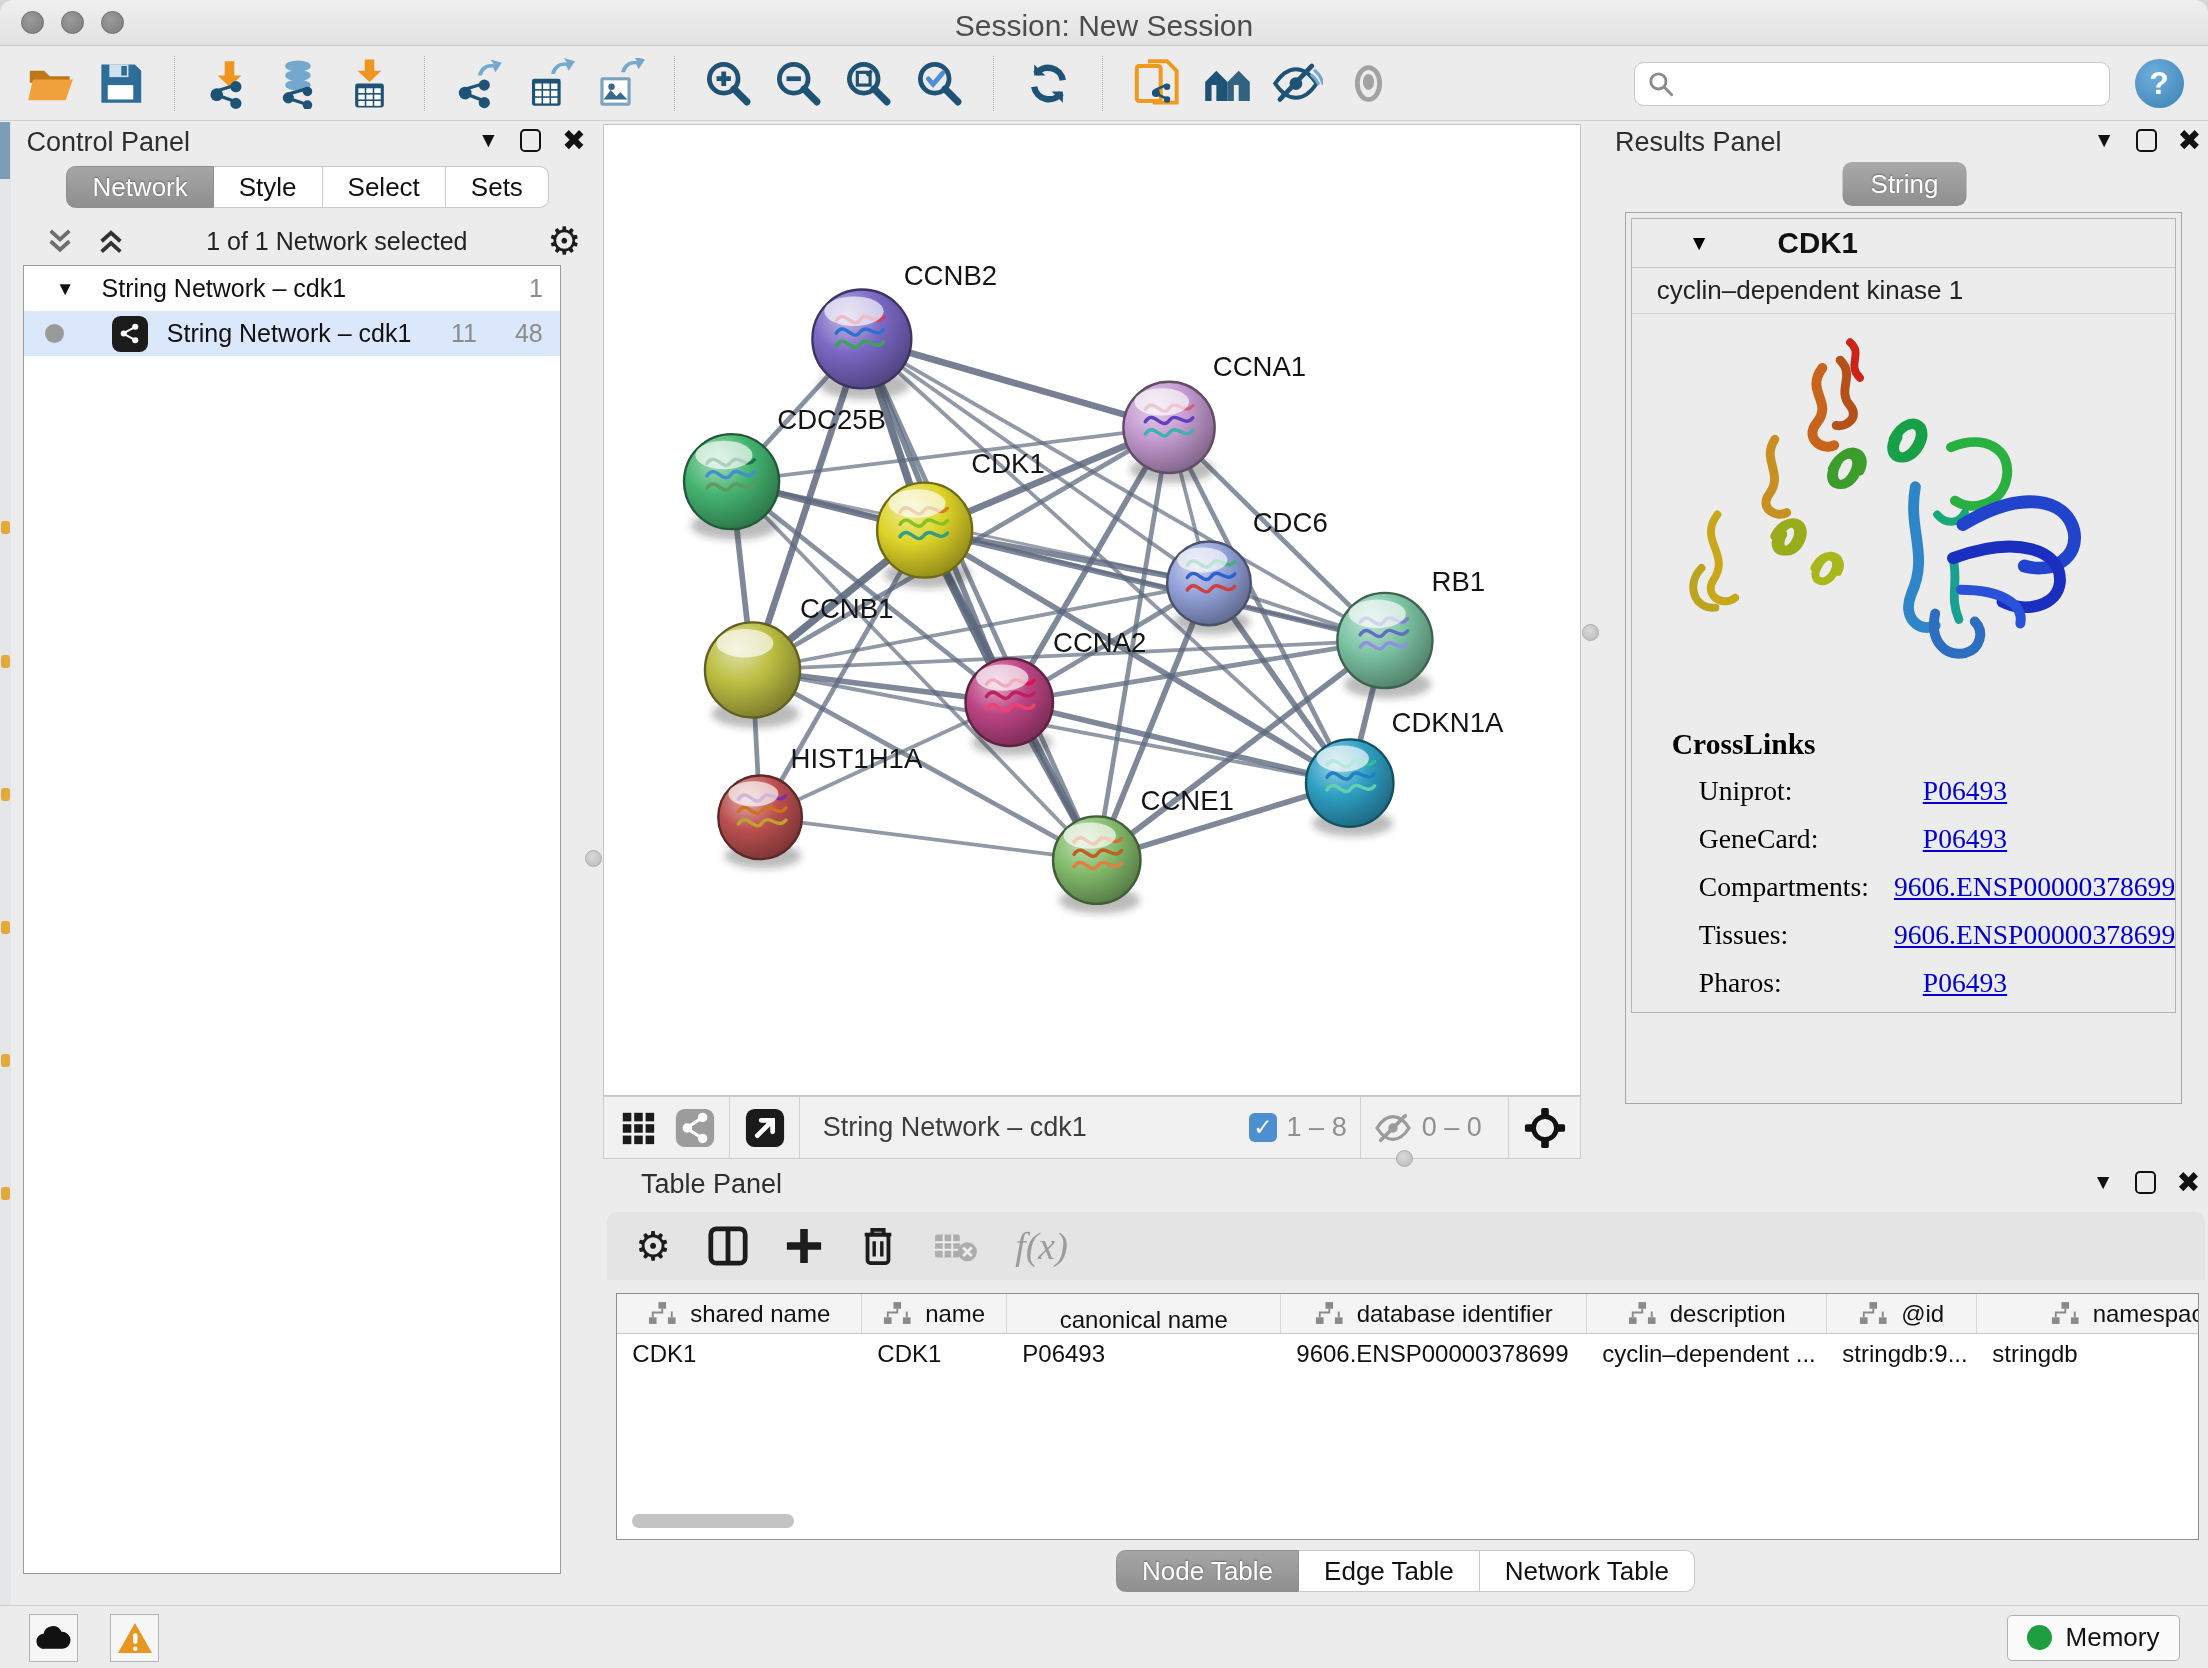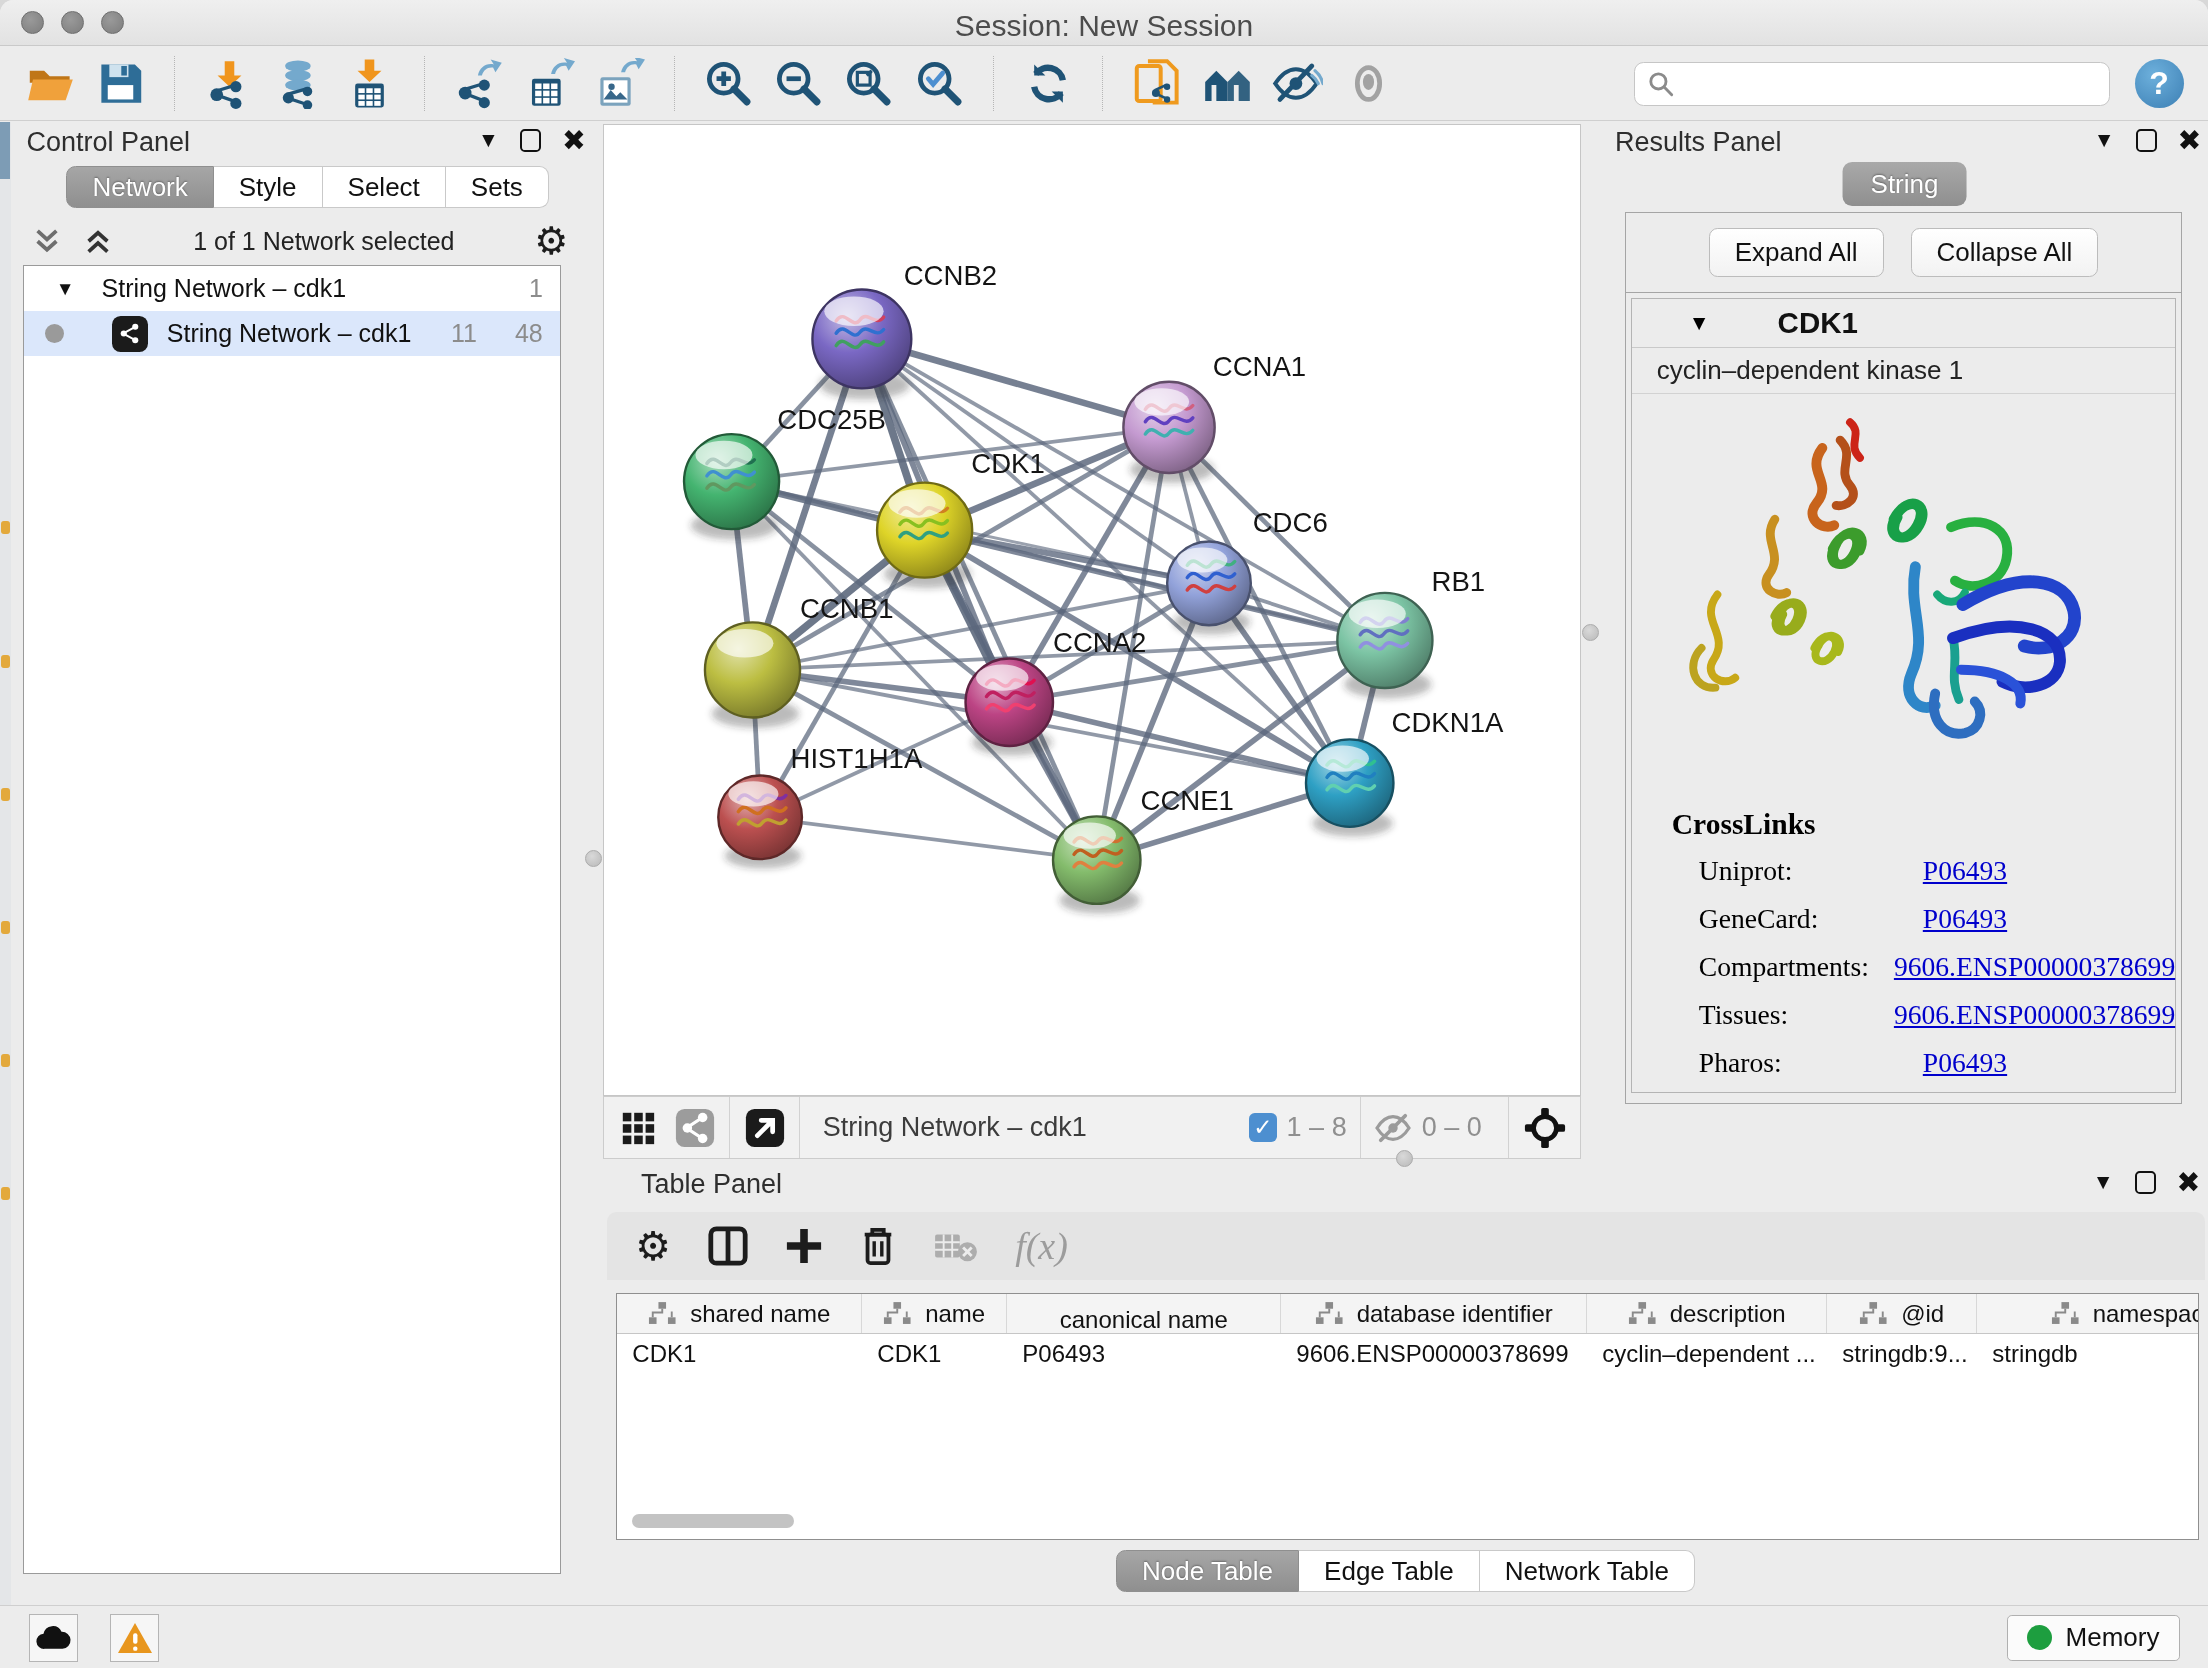--- a/index.html
+++ b/index.html
@@ -44,21 +44,21 @@
   .seg-tabs { display:flex; }
   .seg-tab { height:42px; padding:4px 25px; background:#fff; border:1px solid #c9c9c9; border-left:none;
              font-size:26px; display:flex; align-items:center; color:#111; }
   .seg-tab:first-child { border-left:1px solid #c9c9c9; border-radius:9.5px 0 0 9.5px; }
   .seg-tab:last-child { border-radius:0 9.5px 9.5px 0; }
   .seg-tab.sel { background:linear-gradient(#a6a6a6,#8f8f8f); color:#fff; text-shadow:0 -1px 1.9px rgba(0,0,0,.35); border-color:#8f8f8f; }
 
   
   .control-panel { position:absolute; left:11.4px; top:124px; width:582px; height:1460px; }
   .cp-tabs { position:absolute; left:55px; top:42px; }
-  .cp-subbar { position:absolute; left:0; top:95px; width:100%; height:44px; display:flex; align-items:center; }
+  .cp-subbar { position:absolute; left:13px; top:95px; width:100%; height:44px; display:flex; align-items:center; }
   .chev { margin-left:21px; }
   .cp-sel-text { flex:1; text-align:center; font-size:25px; color:#222; }
   .gear { font-size:38px; color:#1c1c1c; margin-right:25px; line-height:1; }
   .cp-tree { position:absolute; left:11.4px; top:141px; width:538px; height:1309px; background:#fff; border:1.9px solid #9a9a9a; }
   .tree-row { position:relative; height:45px; display:flex; align-items:center; font-size:25px; color:#111; }
   .tree-row.sel { background:#dbe7fb; }
   .tree-exp { margin-left:32px; font-size:19px; color:#111; }
   .tree-dot { width:19px; height:19px; border-radius:50%; background:#9a9a9a; margin-left:21px; }
   .share-badge { width:36px; height:36px; background:#1b1b1b; border-radius:8.6px; margin-left:48px;
                  display:flex; align-items:center; justify-content:center; }
@@ -660,24 +660,20 @@
     <div class="panel-head" style="left:0;top:0;width:100%">
       <span class="ph-title">Results Panel</span>
       <span class="ph-icons">
         <span class="ph-tri">▼</span>
         <span class="ph-float"></span>
         <span class="ph-close">✖</span>
       </span>
     </div>
     <div class="rp-tab">String</div>
     <div class="rp-box">
-      <div class="rp-btnrow">
-        <button class="rp-btn">Expand All</button>
-        <button class="rp-btn">Collapse All</button>
-      </div>
       <div class="cdk-box">
         <div class="cdk-head">
           <span class="cdk-tri">▼</span>
           <span class="cdk-name">CDK1</span>
         </div>
         <div class="cdk-desc">cyclin–dependent kinase 1</div>
         <div class="protein-wrap">
           <svg width="495" height="399" viewBox="0 0 500 400">
             <g fill="none" stroke-linecap="round">
               <path d="M196 22c14 12-4 22 10 36" stroke="#cc2418" stroke-width="8"></path>

